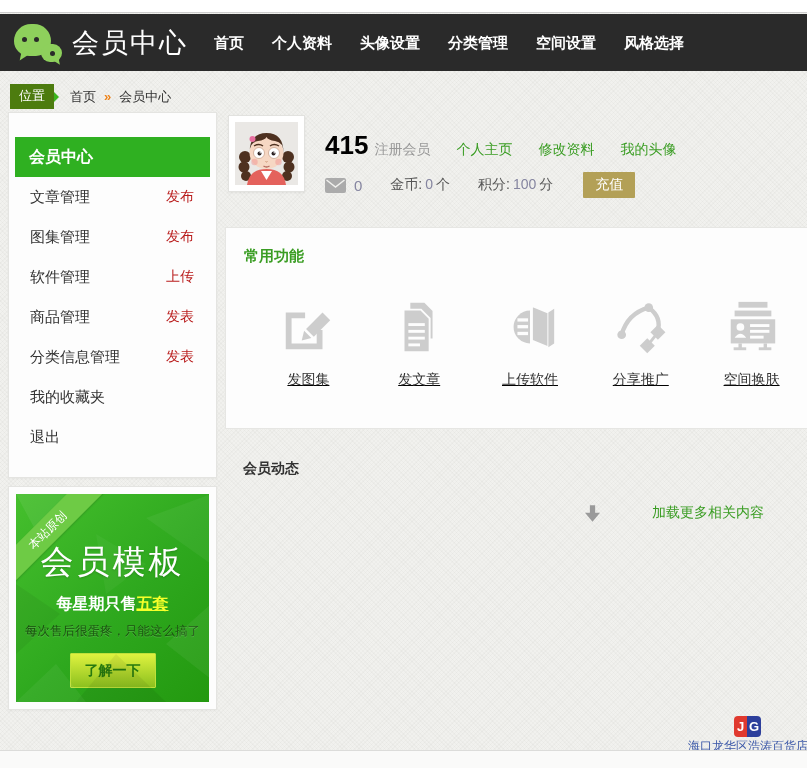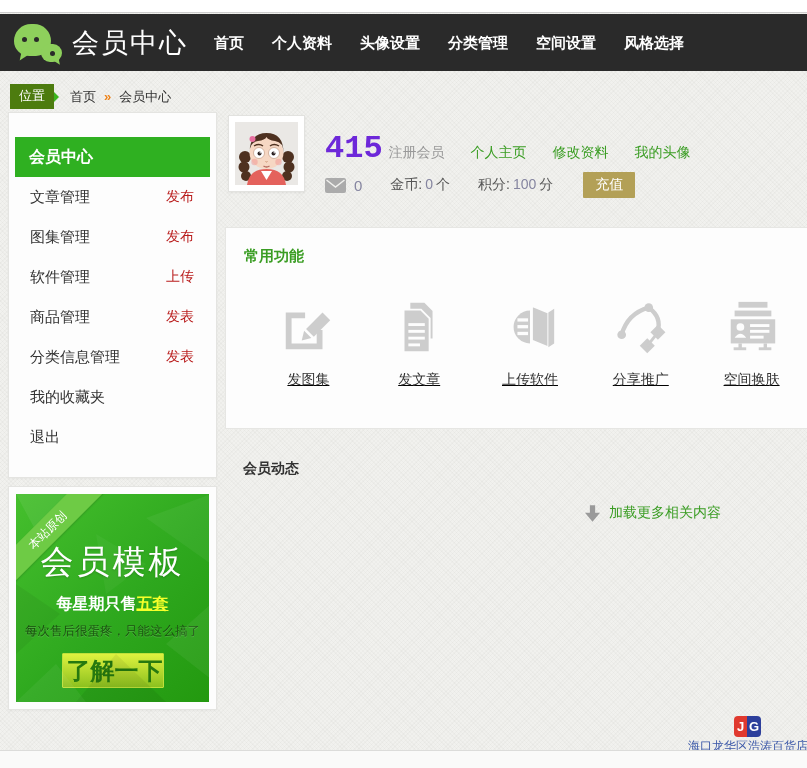--- a/index.html
+++ b/index.html
@@ -44,46 +44,46 @@
 
   
   .promo-wrap { position:absolute; left:8px; top:486px; width:209px; background:#fdfdfd; border:1px solid #e4e4e1; padding:7px; box-shadow:0 1px 2px rgba(0,0,0,0.04); }
   .promo-card { position:relative; height:208px; overflow:hidden; background:linear-gradient(135deg,#45bf2d 0%,#2ea81e 55%,#23990f 100%); }
   .facets { position:absolute; inset:0; }
   .ribbon { position:absolute; top:24px; left:-33px; width:130px; transform:rotate(-45deg); background:#6ecb45; color:#fff; font-size:12px; text-align:center; padding:4px 0; box-shadow:0 1px 2px rgba(0,0,0,0.15); }
   .promo-title { margin-top:46px; text-align:center; font-size:33px; color:#fff; letter-spacing:3px; text-shadow:0 1px 2px rgba(0,0,0,0.2); }
   .promo-sub { text-align:center; font-size:16px; font-weight:bold; color:#fff; margin-top:9px; }
   .promo-hl { color:#f6ff2a; text-decoration:underline; }
   .promo-note { text-align:center; font-size:12.5px; color:#1c5212; margin-top:8px; text-shadow:0 1px 0 rgba(255,255,255,0.15); }
-  .promo-btn { display:block; margin:13px auto 0; width:102px; height:35px; background:linear-gradient(#dff23f,#8cc11f); border:1px solid #bfe03a; color:#26790f; font-size:24px; font-weight:bold; line-height:33px; text-align:right; cursor:pointer; border-radius:1px; }
+  .promo-btn { display:block; margin:13px auto 0; width:86px; height:35px; background:linear-gradient(#dff23f,#8cc11f); border:1px solid #bfe03a; color:#26790f; font-size:14px; font-weight:bold; line-height:33px; text-align:center; cursor:pointer; border-radius:1px; }
 
   
   .avatar-frame { position:absolute; left:228px; top:115px; width:77px; height:77px; background:#fff; border:1px solid #e2e2df; padding:6px; box-shadow:0 1px 2px rgba(0,0,0,0.06); }
   .avatar-img { width:63px; height:63px; display:block; }
   .user-row1 { position:absolute; left:325px; top:130px; display:flex; align-items:baseline; }
-  .user-name { font-size:32px; font-weight:bold; color:#6d28d9;font-family:Liberation Mono, monospace; }
+  .user-name { font-size:26px; font-weight:bold; color:#000000; }
   .user-role { font-size:14px; color:#999; margin-left:6px; }
   .user-link { font-size:14px; color:#3a9d23; text-decoration:none; cursor:pointer; margin-left:26px; }
   .user-row2 { position:absolute; left:325px; top:172px; display:flex; align-items:center; font-size:14px; color:#555; }
   .mail-count { color:#8585a0; font-size:15px; margin:0 0 0 8px; }
   .stat { margin-left:28px; }
   .stat-val { color:#8585a0; margin:0 3px; }
   .recharge-btn { margin-left:30px; background:#b3a057; color:#fff; border:none; font-size:14px; padding:4px 12px; cursor:pointer; border-radius:1px; }
 
   
   .panel-functions { position:absolute; left:225px; top:227px; width:582px; height:202px; background:#fdfdfd; border:1px solid #e6e6e3; border-right:none; }
   .fn-title { color:#3a9d23; font-weight:bold; font-size:15px; margin:19px 0 0 18px; }
   .fn-grid { display:flex; margin-top:26px; padding-left:27px;text-decoration:underline; }
   .fn-item { width:115px; text-align:center; cursor:pointer; }
   .fn-icon { height:64px; display:flex; align-items:flex-end; justify-content:center; }
   .fn-label { margin-top:15px; font-size:14px; color:#333; }
 
   
   .activity-title { position:absolute; left:243px; top:460px; font-size:14px; font-weight:bold; color:#333; }
-  .load-more { position:absolute; left:585px; top:504px; display:flex; align-items:center; cursor:pointer; text-decoration:none; }
+  .load-more { position:absolute; left:585px; top:504px; display:flex; align-items:center; cursor:pointer; text-decoration:none;gap:43px; }
   .load-more-label { color:#3a9d23; font-size:14px; margin-left:9px; }
 
   
   .footer { position:absolute; left:688px; top:716px; width:119px; text-align:center; }
   .jg-logo { display:inline-flex; cursor:pointer; }
   .jg-left { width:13px; height:21px; background:#e0392e; border-radius:4px 0 0 4px; color:#fff; font-size:13px; font-weight:bold; line-height:21px; }
   .jg-right { width:14px; height:21px; background:#2d3f9b; border-radius:0 4px 4px 0; color:#fff; font-size:13px; font-weight:bold; line-height:21px; }
   .footer-store { color:#3a57a8; font-size:12px; margin-top:1px; white-space:nowrap; }
   .footer-site { color:#3a57a8; font-size:11px; margin-top:1px; white-space:nowrap; }
   .footer-site a { color:#3a57a8; text-decoration:none; }

